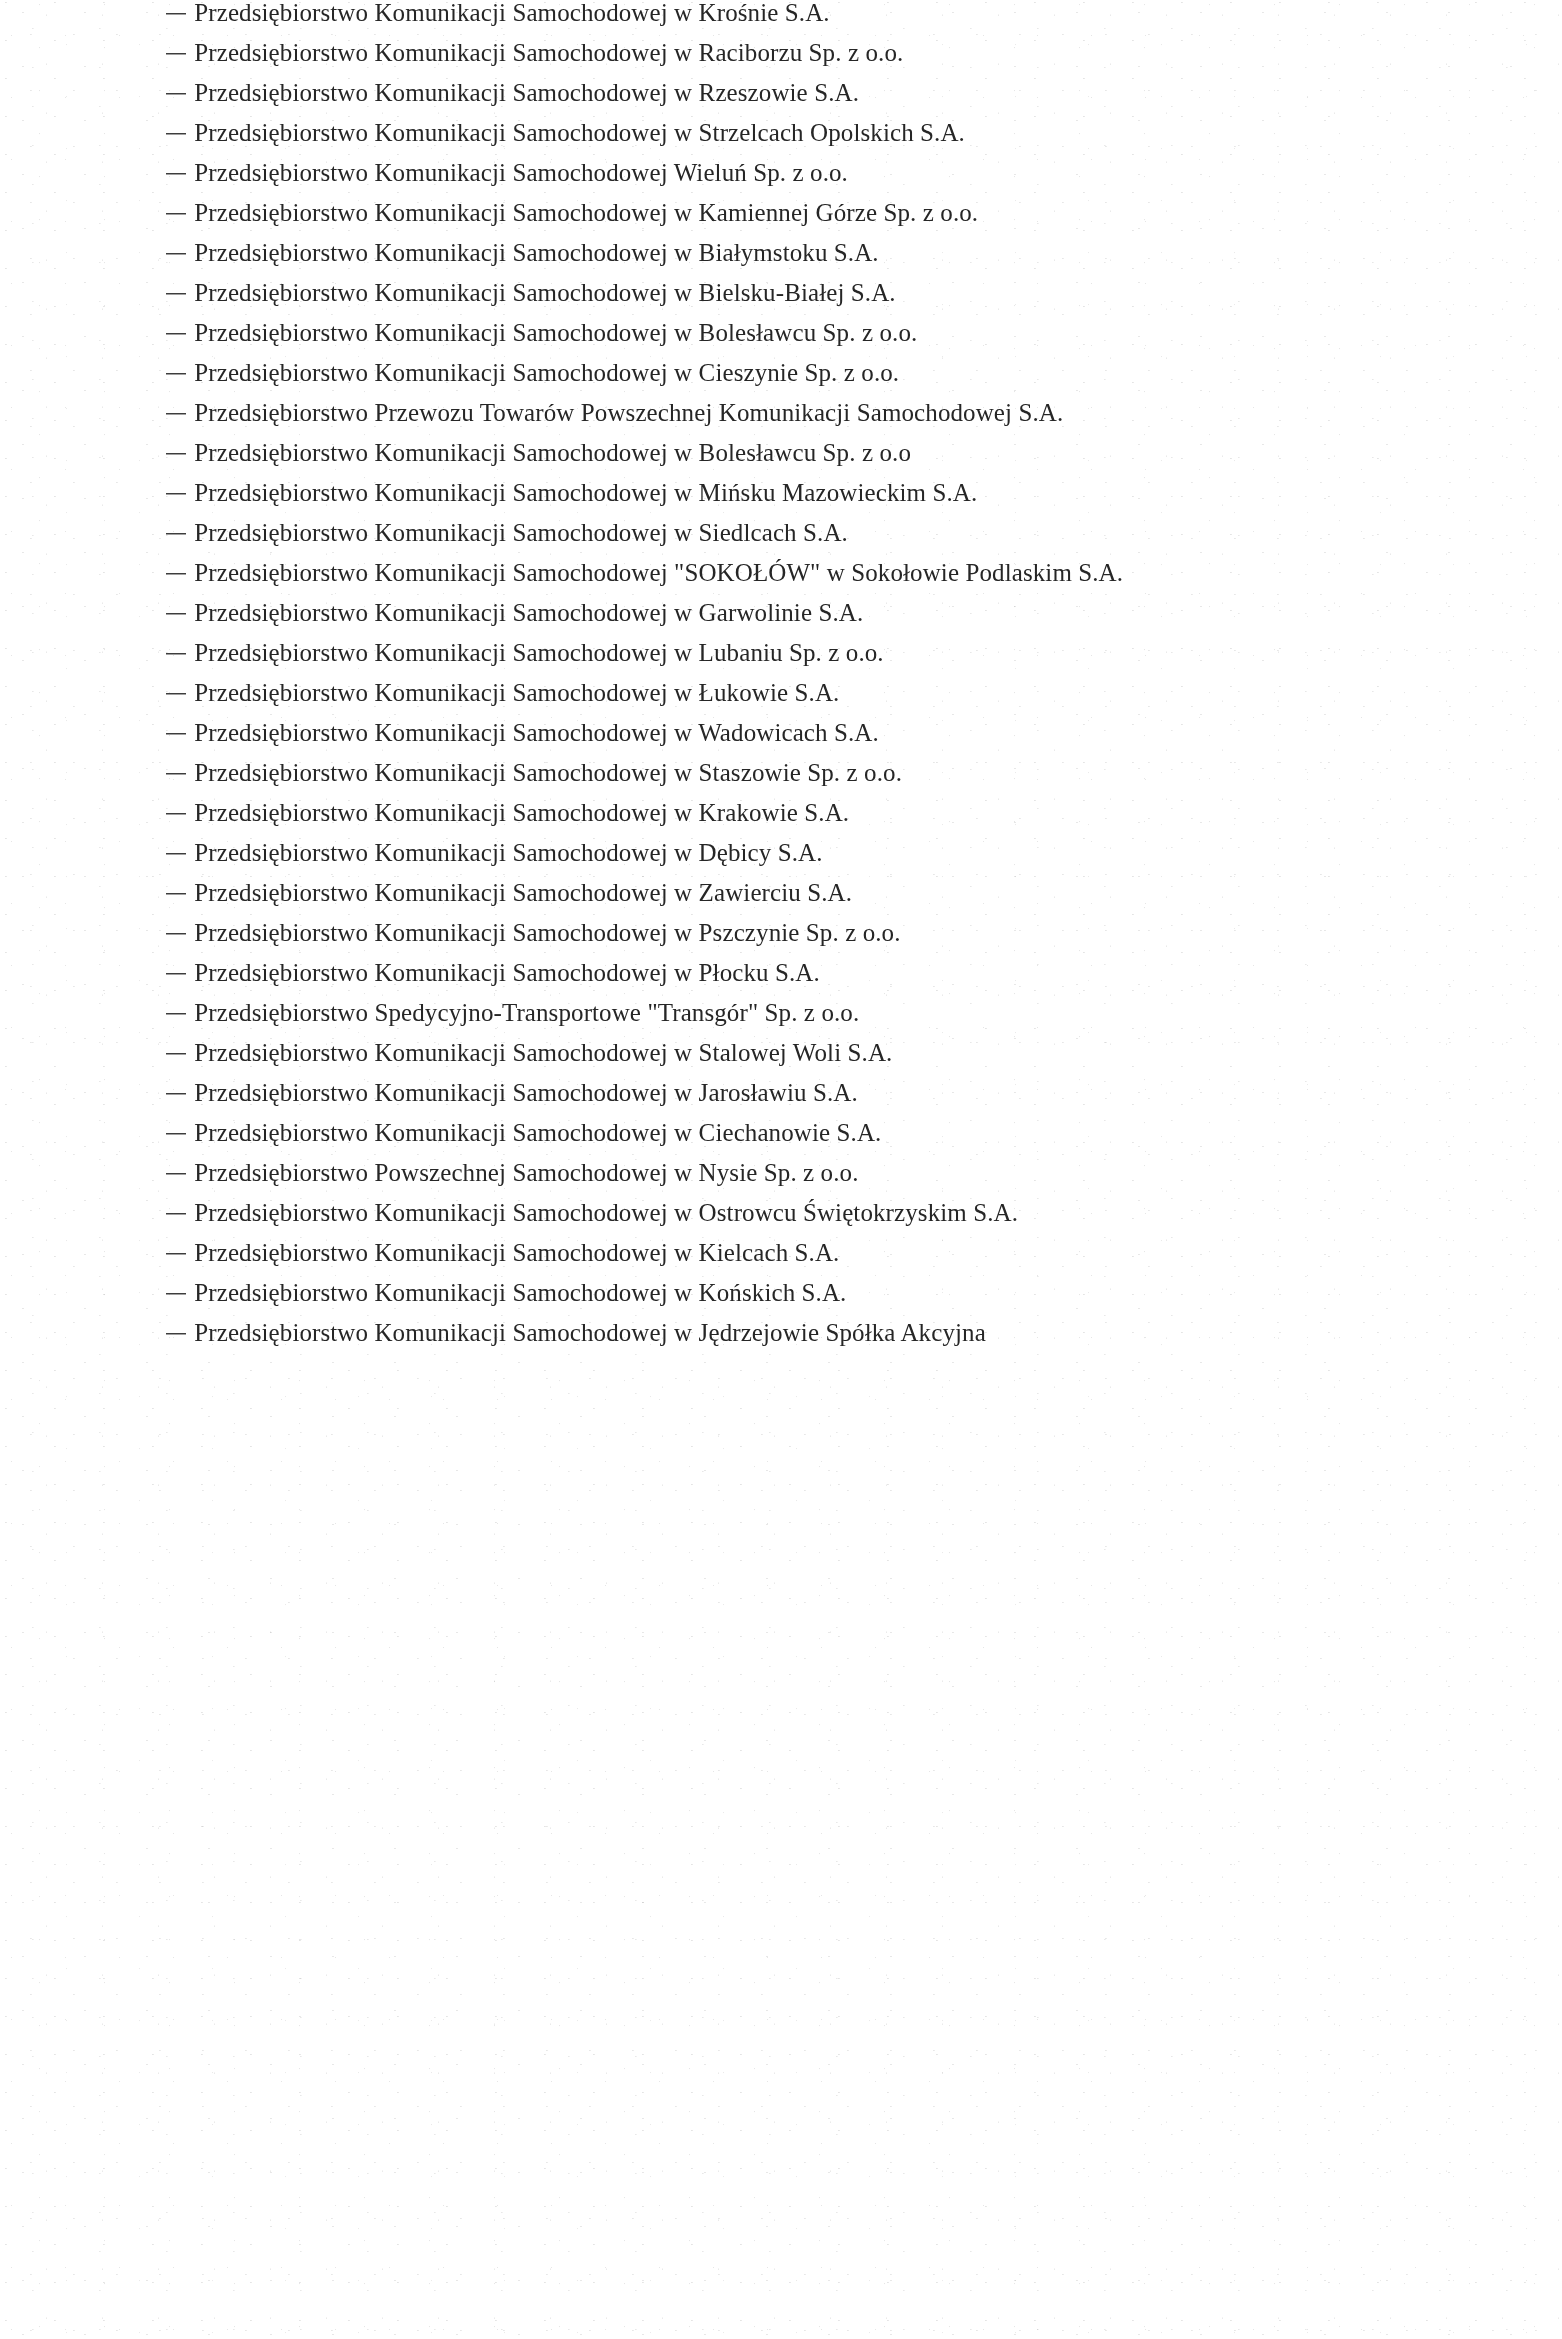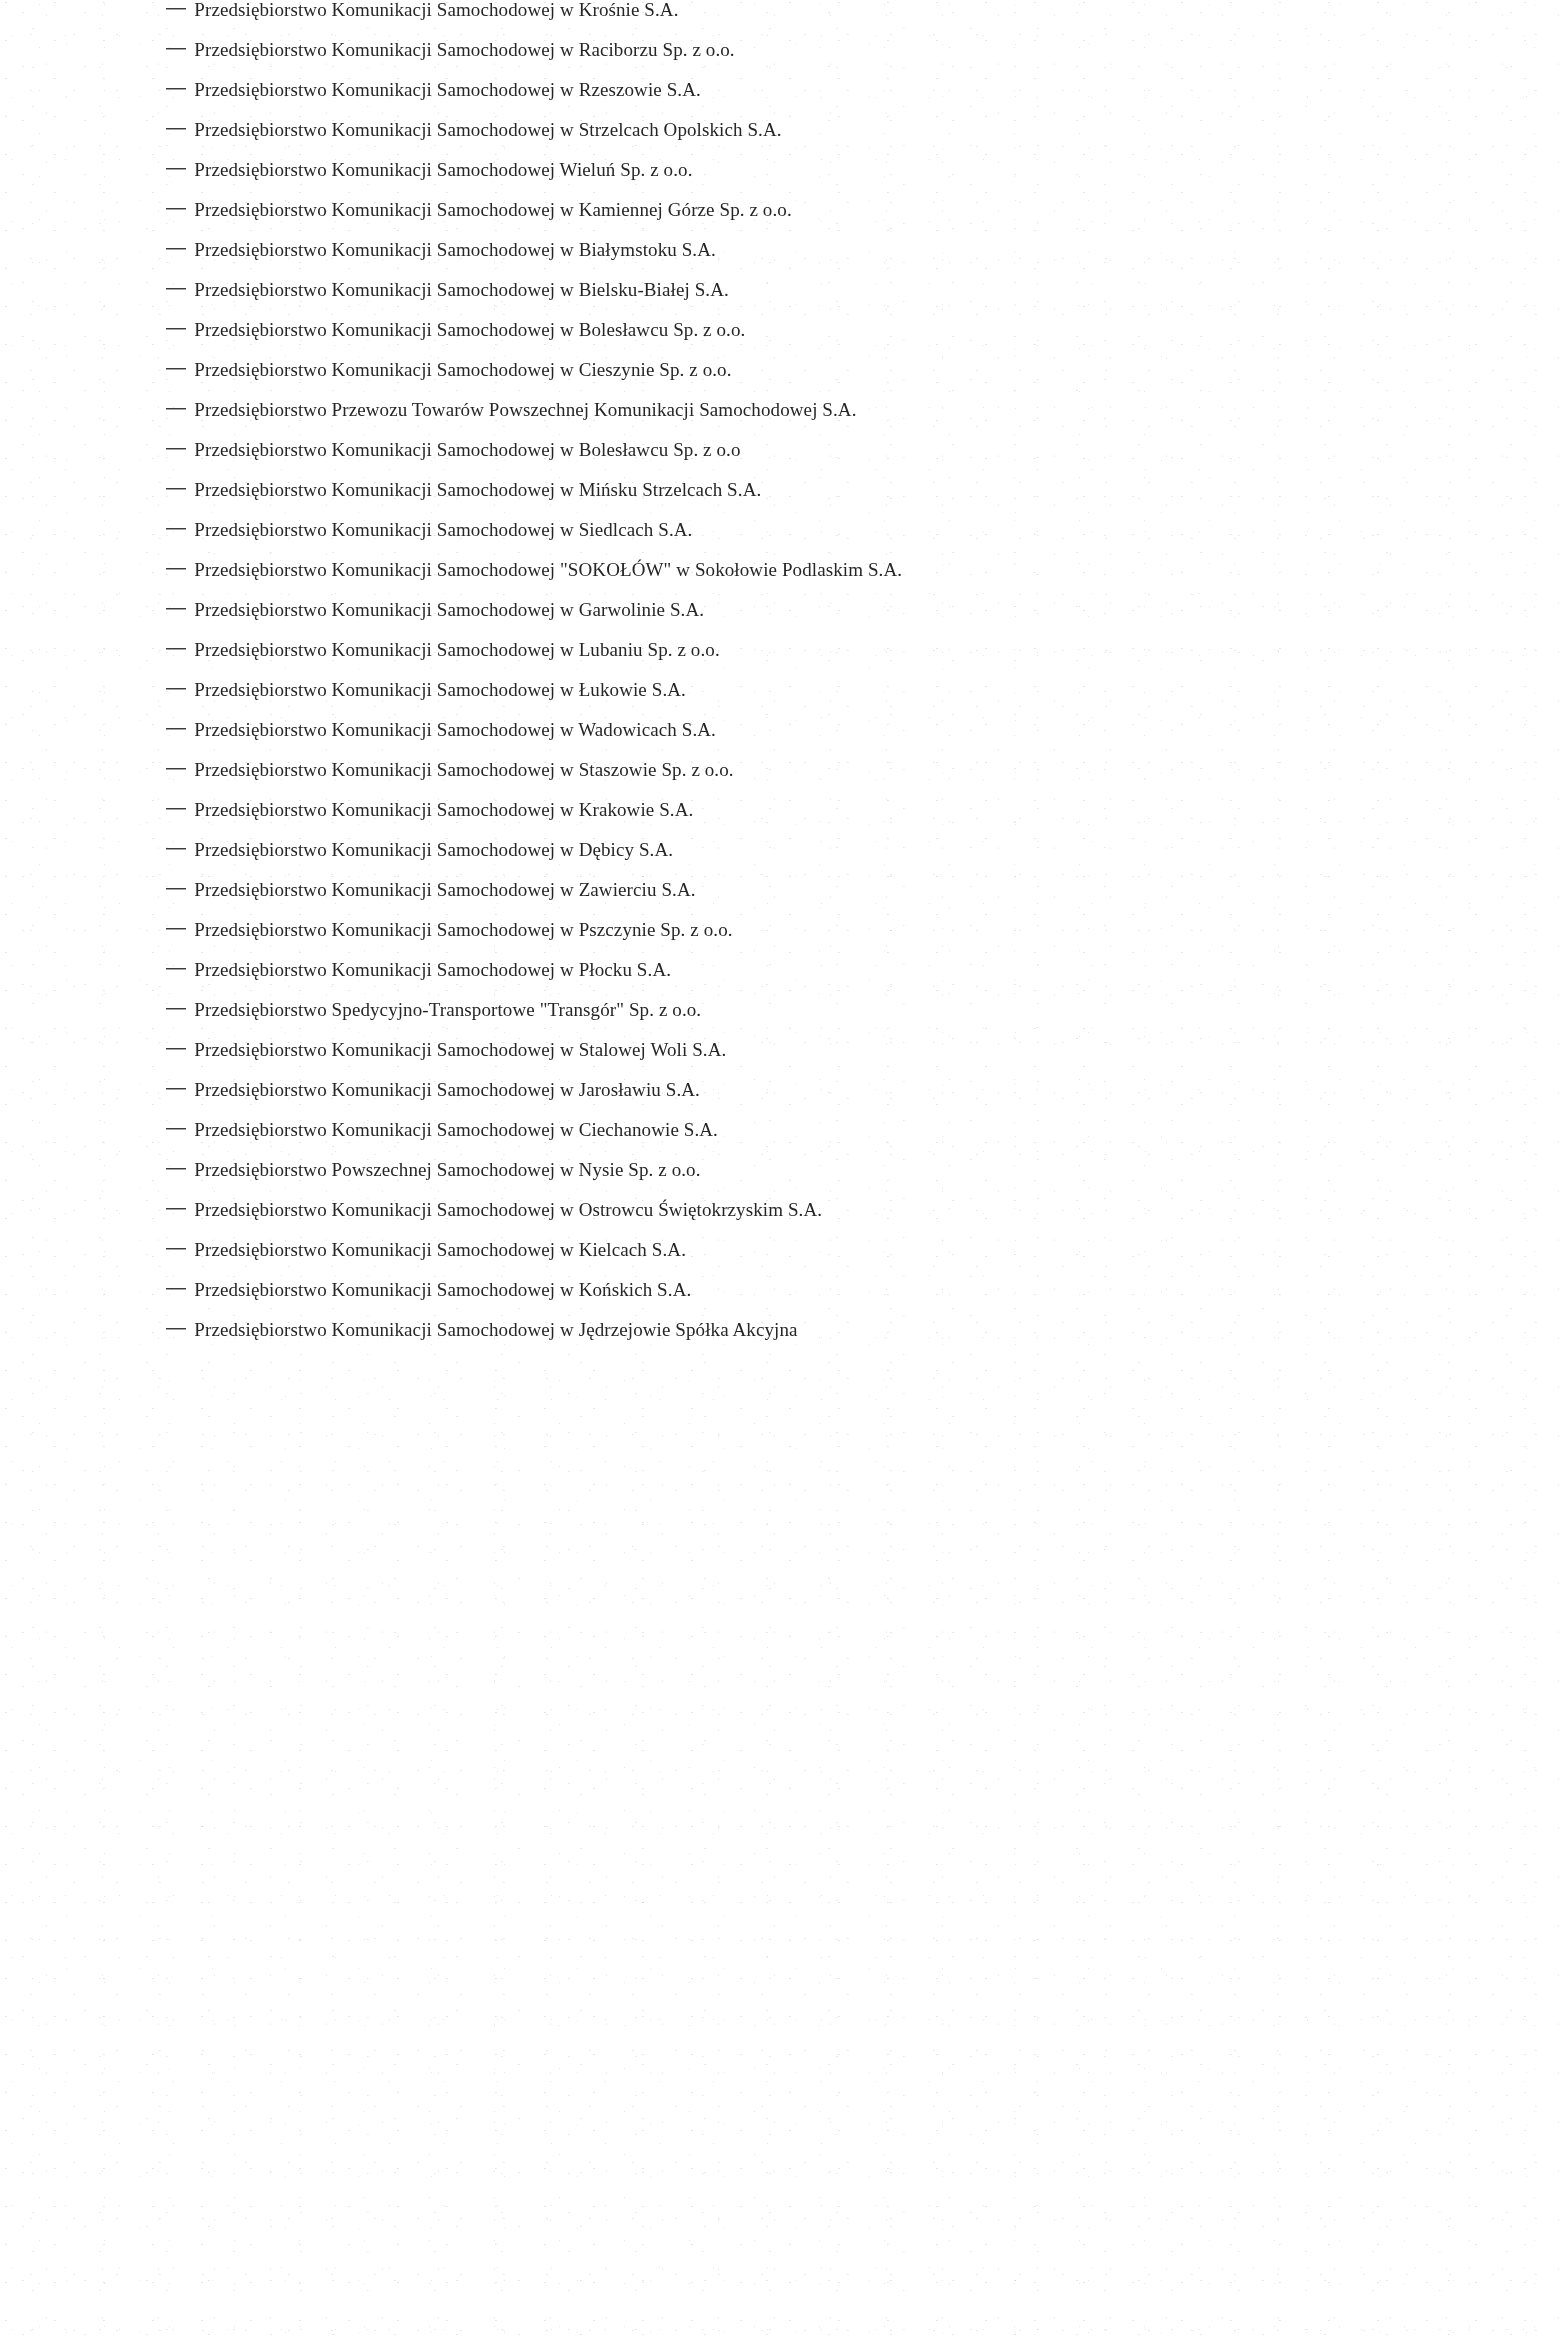--- a/index.html
+++ b/index.html
@@ -62,21 +62,21 @@
     width: 20px;
     margin-right: 8.3px;
     position: relative;
     top: -4.6px;
   }
   .dash-icon svg {
     display: block;
   }
 
   .entry-text {
-    font-size: 19px;
+    font-size: 25px;
     line-height: 1;
     letter-spacing: 0.1px;
     color: #262626;
   }
 </style>
 </head>
 <body>
 
 <div class="scan-grain"></div>
 
@@ -177,21 +177,21 @@
           </svg>
         </span>
         <span class="entry-text">Przedsiębiorstwo Komunikacji Samochodowej w Bolesławcu Sp. z o.o</span>
       </li>
       <li class="list-item">
         <span class="dash-icon">
           <svg width="20" height="5.5" viewBox="0 0 22 6">
             <rect x="0" y="2.2" width="22" height="1.6" fill="#3a3a3a"></rect>
           </svg>
         </span>
-        <span class="entry-text">Przedsiębiorstwo Komunikacji Samochodowej w Mińsku Strzelcach S.A.</span>
+        <span class="entry-text">Przedsiębiorstwo Komunikacji Samochodowej w Mińsku Mazowieckim S.A.</span>
       </li>
       <li class="list-item">
         <span class="dash-icon">
           <svg width="20" height="5.5" viewBox="0 0 22 6">
             <rect x="0" y="2.2" width="22" height="1.6" fill="#3a3a3a"></rect>
           </svg>
         </span>
         <span class="entry-text">Przedsiębiorstwo Komunikacji Samochodowej w Siedlcach S.A.</span>
       </li>
       <li class="list-item">

